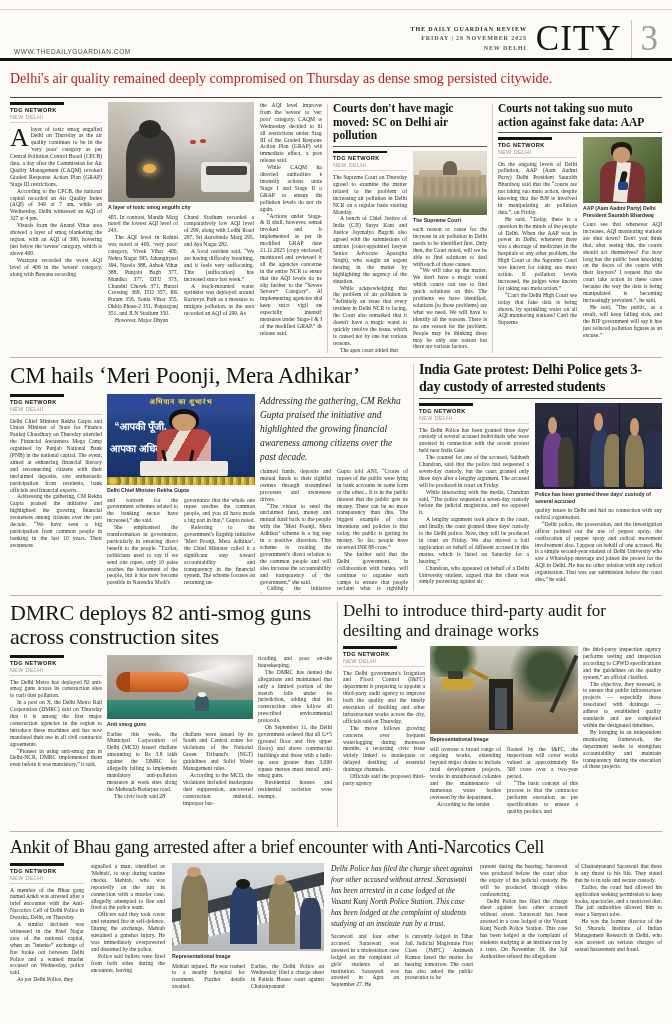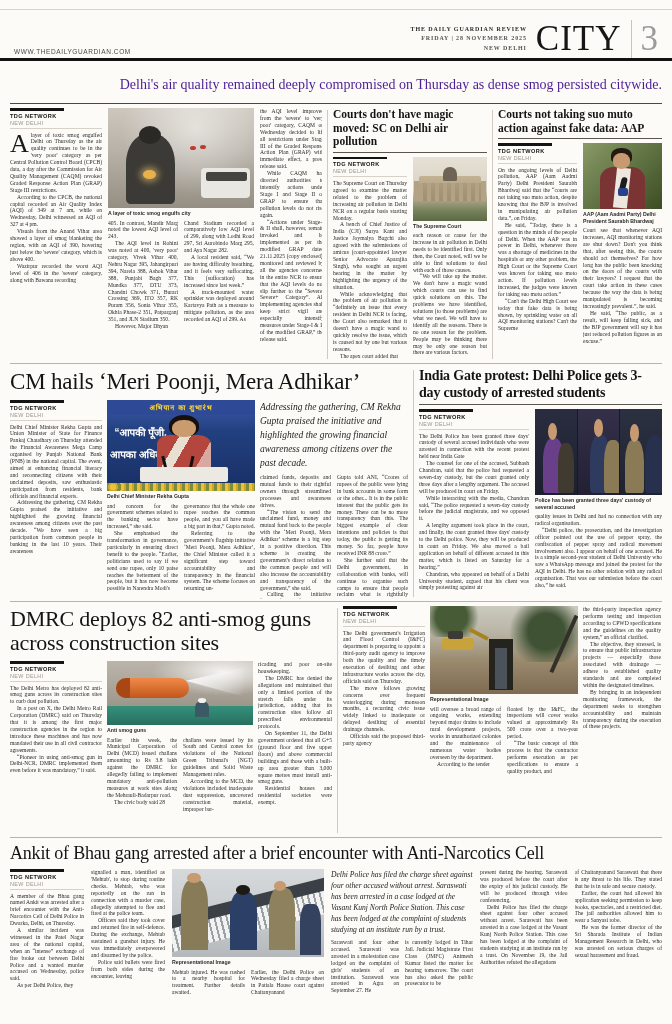--- a/index.html
+++ b/index.html
@@ -15,21 +15,21 @@
   .issue-info .dim{color:#555}
   .city-title{font:400 35px "Liberation Serif",serif;color:#161616;letter-spacing:1px;line-height:.9}
   .city-vbar{width:1px;height:38px;background:#c9c4bc}
   .page-num{font:400 35px "Liberation Serif",serif;color:#9b9b9b;line-height:.9}
   .mast-rule{height:3px;background:#121212;margin:0}
   
   .banner{padding:6px 10px 5px}
   .banner-hl-wrap{display:flex;justify-content:center;overflow:hidden;height:38px;align-items:center}
   .banner-hl{font:700 36px "Liberation Sans",sans-serif;color:#0e0e0e;white-space:nowrap;
              transform:scaleX(.49);letter-spacing:0}
-  .banner-deck{text-align:right;font:400 14px "Liberation Serif",serif;color:#4c1d95;margin-top:10px}
+  .banner-deck{text-align:left;font:400 14px "Liberation Serif",serif;color:#b91c1c;margin-top:4px}
   .banner-rule{height:1px;background:#4b4741;margin:5px 10px 0}
   
   .row{display:flex;align-items:stretch;padding:4px 10px 2px;overflow:hidden}
   .vdiv{width:1px;background:#cfc9c0;margin:2px 5px;flex:0 0 1px}
   .hrule{height:1px;background:#b9b3aa;margin:0 10px}
   .article{overflow:hidden}
   .kicker{margin-bottom:3px;border-bottom:1px solid #d6d1c9;padding-bottom:2px}
   .kicker .bar{width:54px;height:2.5px;background:#141414;margin-bottom:2px}
   .kicker .net{font:700 5.6px "Liberation Sans",sans-serif;letter-spacing:.4px;color:#141414}
   .kicker .loc{font:400 5.4px "Liberation Sans",sans-serif;letter-spacing:.4px;color:#9a958d;margin-top:1px}
@@ -452,20 +452,21 @@
             <p>The DMRC has denied the allegations and maintained that only a limited portion of the stretch falls under its jurisdiction, adding that its construction sites follow all prescribed environmental protocols.</p>
             <p>On September 11, the Delhi government ordered that all G+5 (ground floor and five upper floors) and above commercial buildings and those with a built-up area greater than 3,000 square metres must install anti-smog guns.</p>
             <p>Residential houses and residential societies were exempt.</p>
           </div>
       </div>
     </div>
 
     <div class="vdiv"></div>
 
     <div class="article a-audit">
+      <div class="hl hl-audit">Delhi to introduce third-party audit for desilting and drainage works</div>
       <div class="cols" style="gap:5px">
         <div class="col col1">
           <div class="kicker">
             <div class="bar"></div>
             <div class="net">TDG NETWORK</div>
             <div class="loc">NEW DELHI</div>
           </div>
           <div class="body-text">
               <p>The Delhi government's Irrigation and Flood Control (I&amp;FC) department is preparing to appoint a third-party audit agency to improve both the quality and the timely execution of desilting and other infrastructure works across the city, officials said on Thursday.</p>
               <p>The move follows growing concerns over frequent waterlogging during monsoon months, a recurring civic issue widely linked to inadequate or delayed desilting of essential drainage channels.</p>

